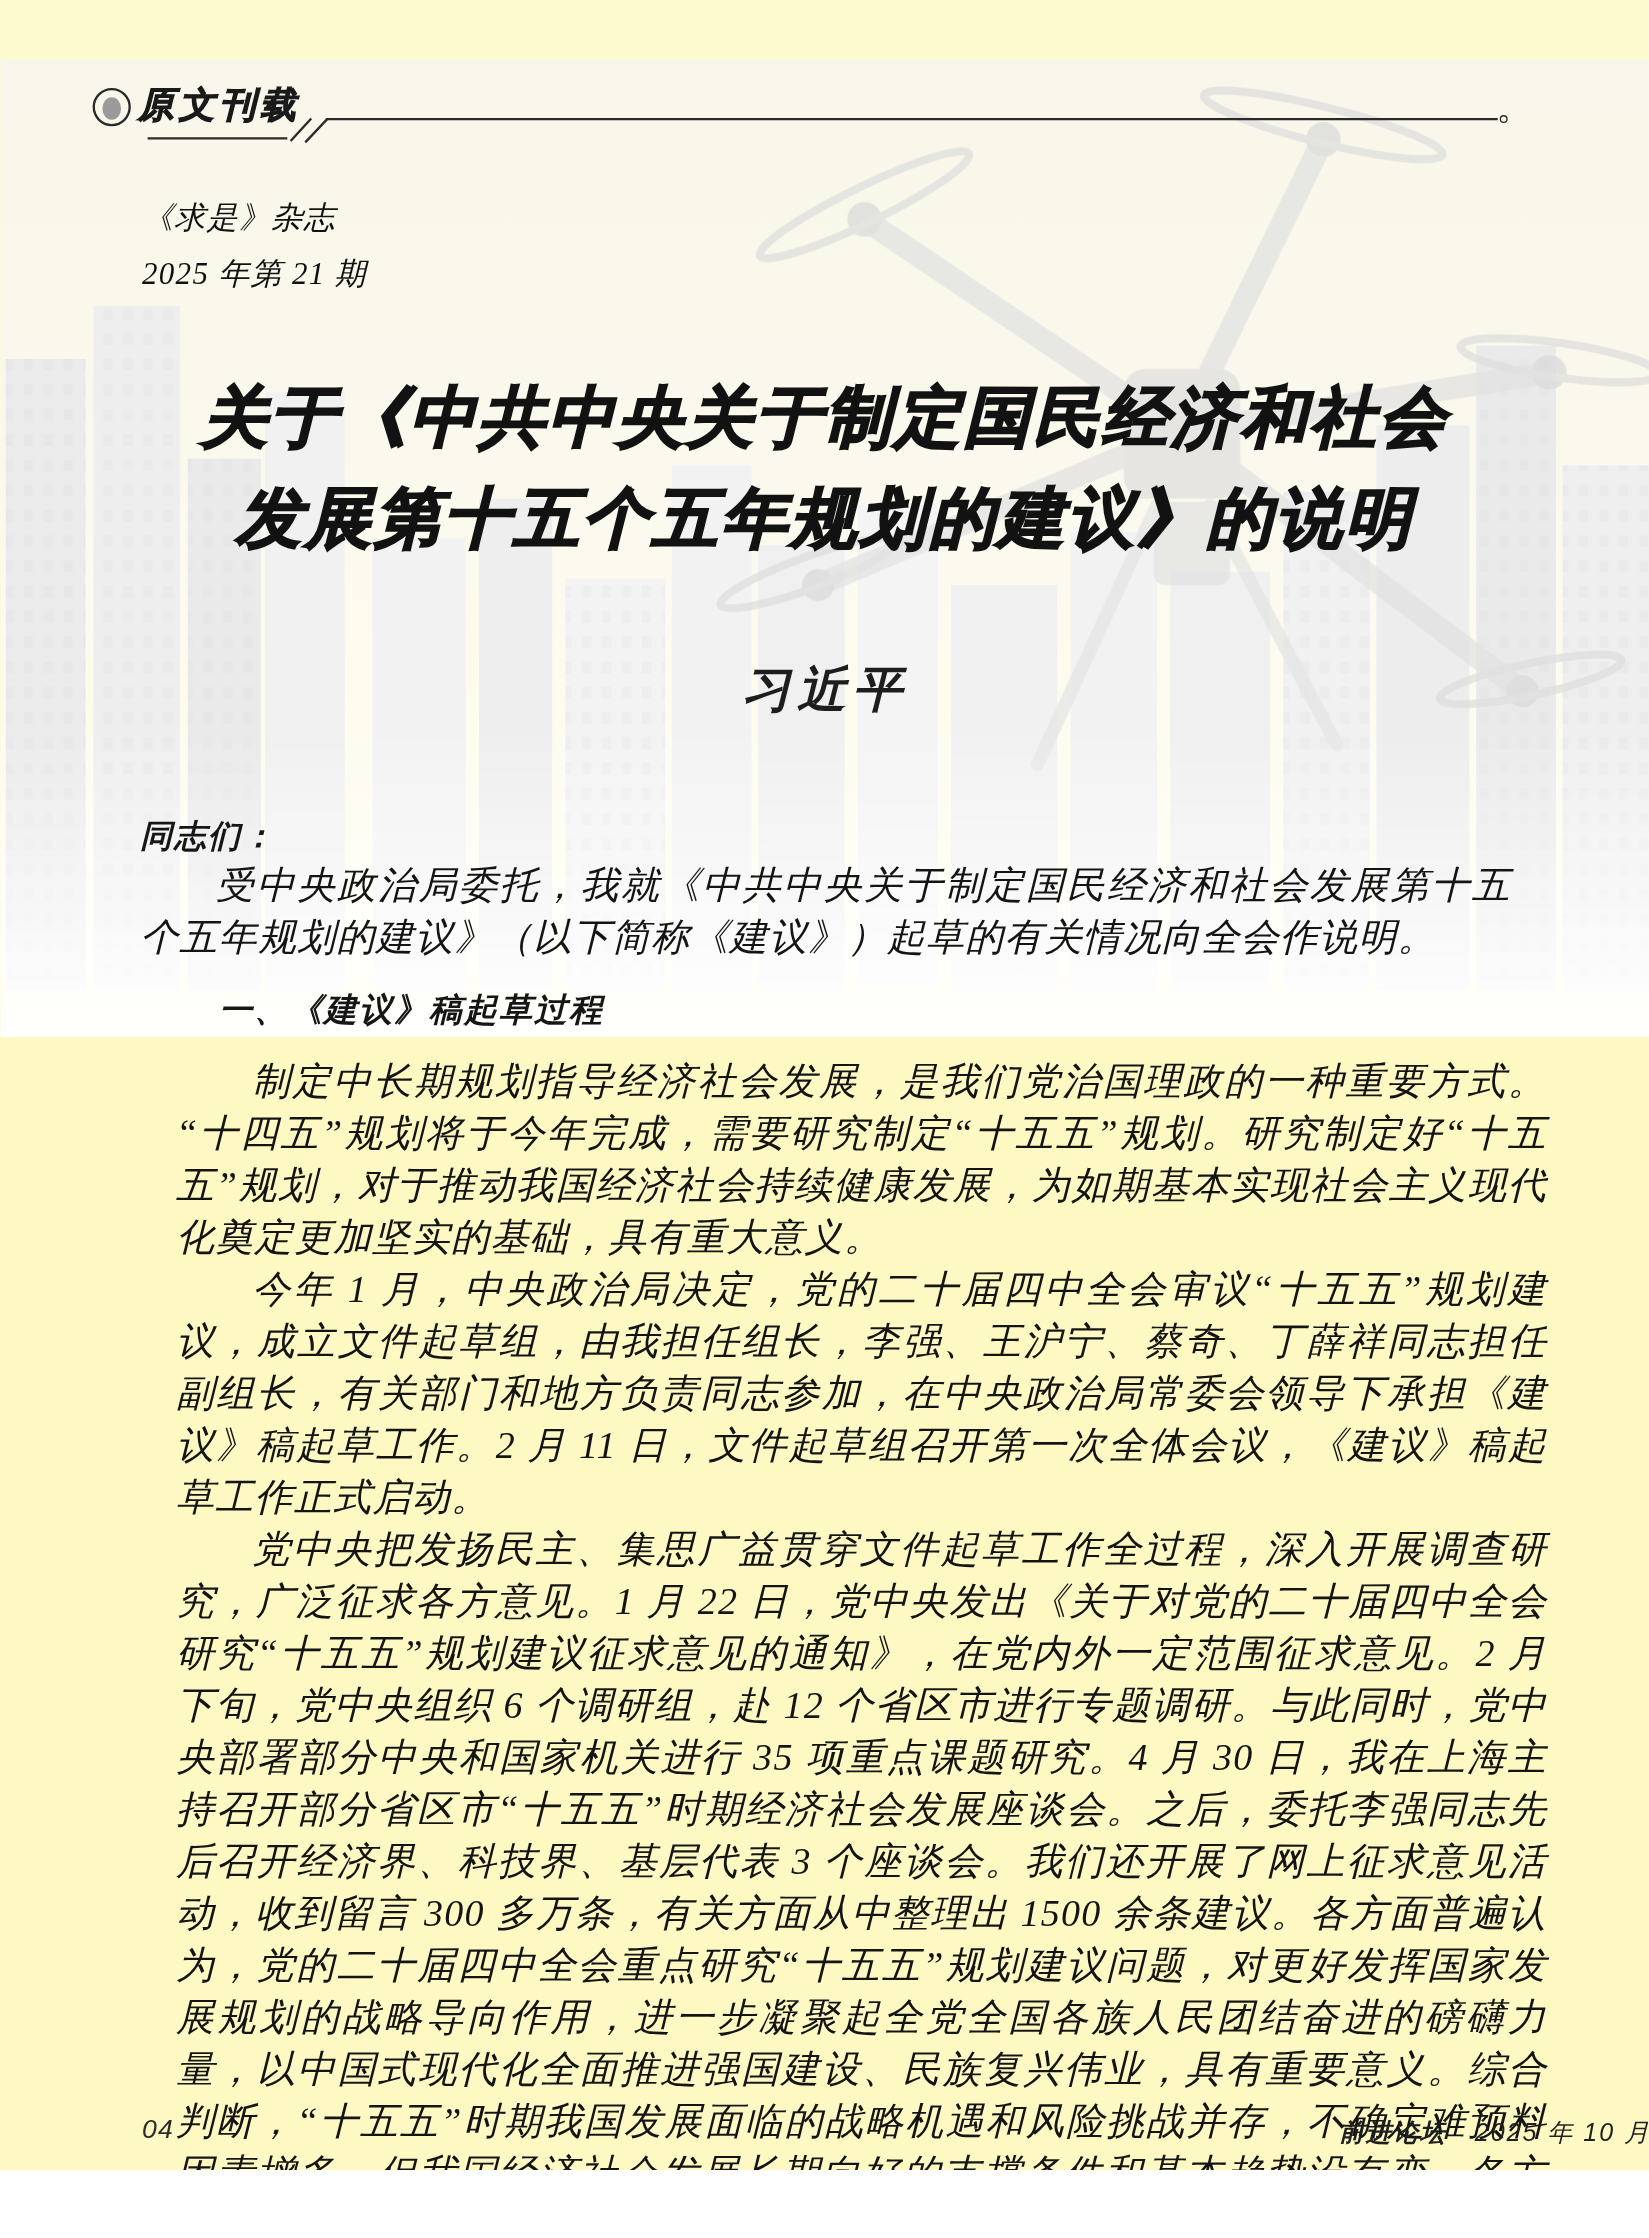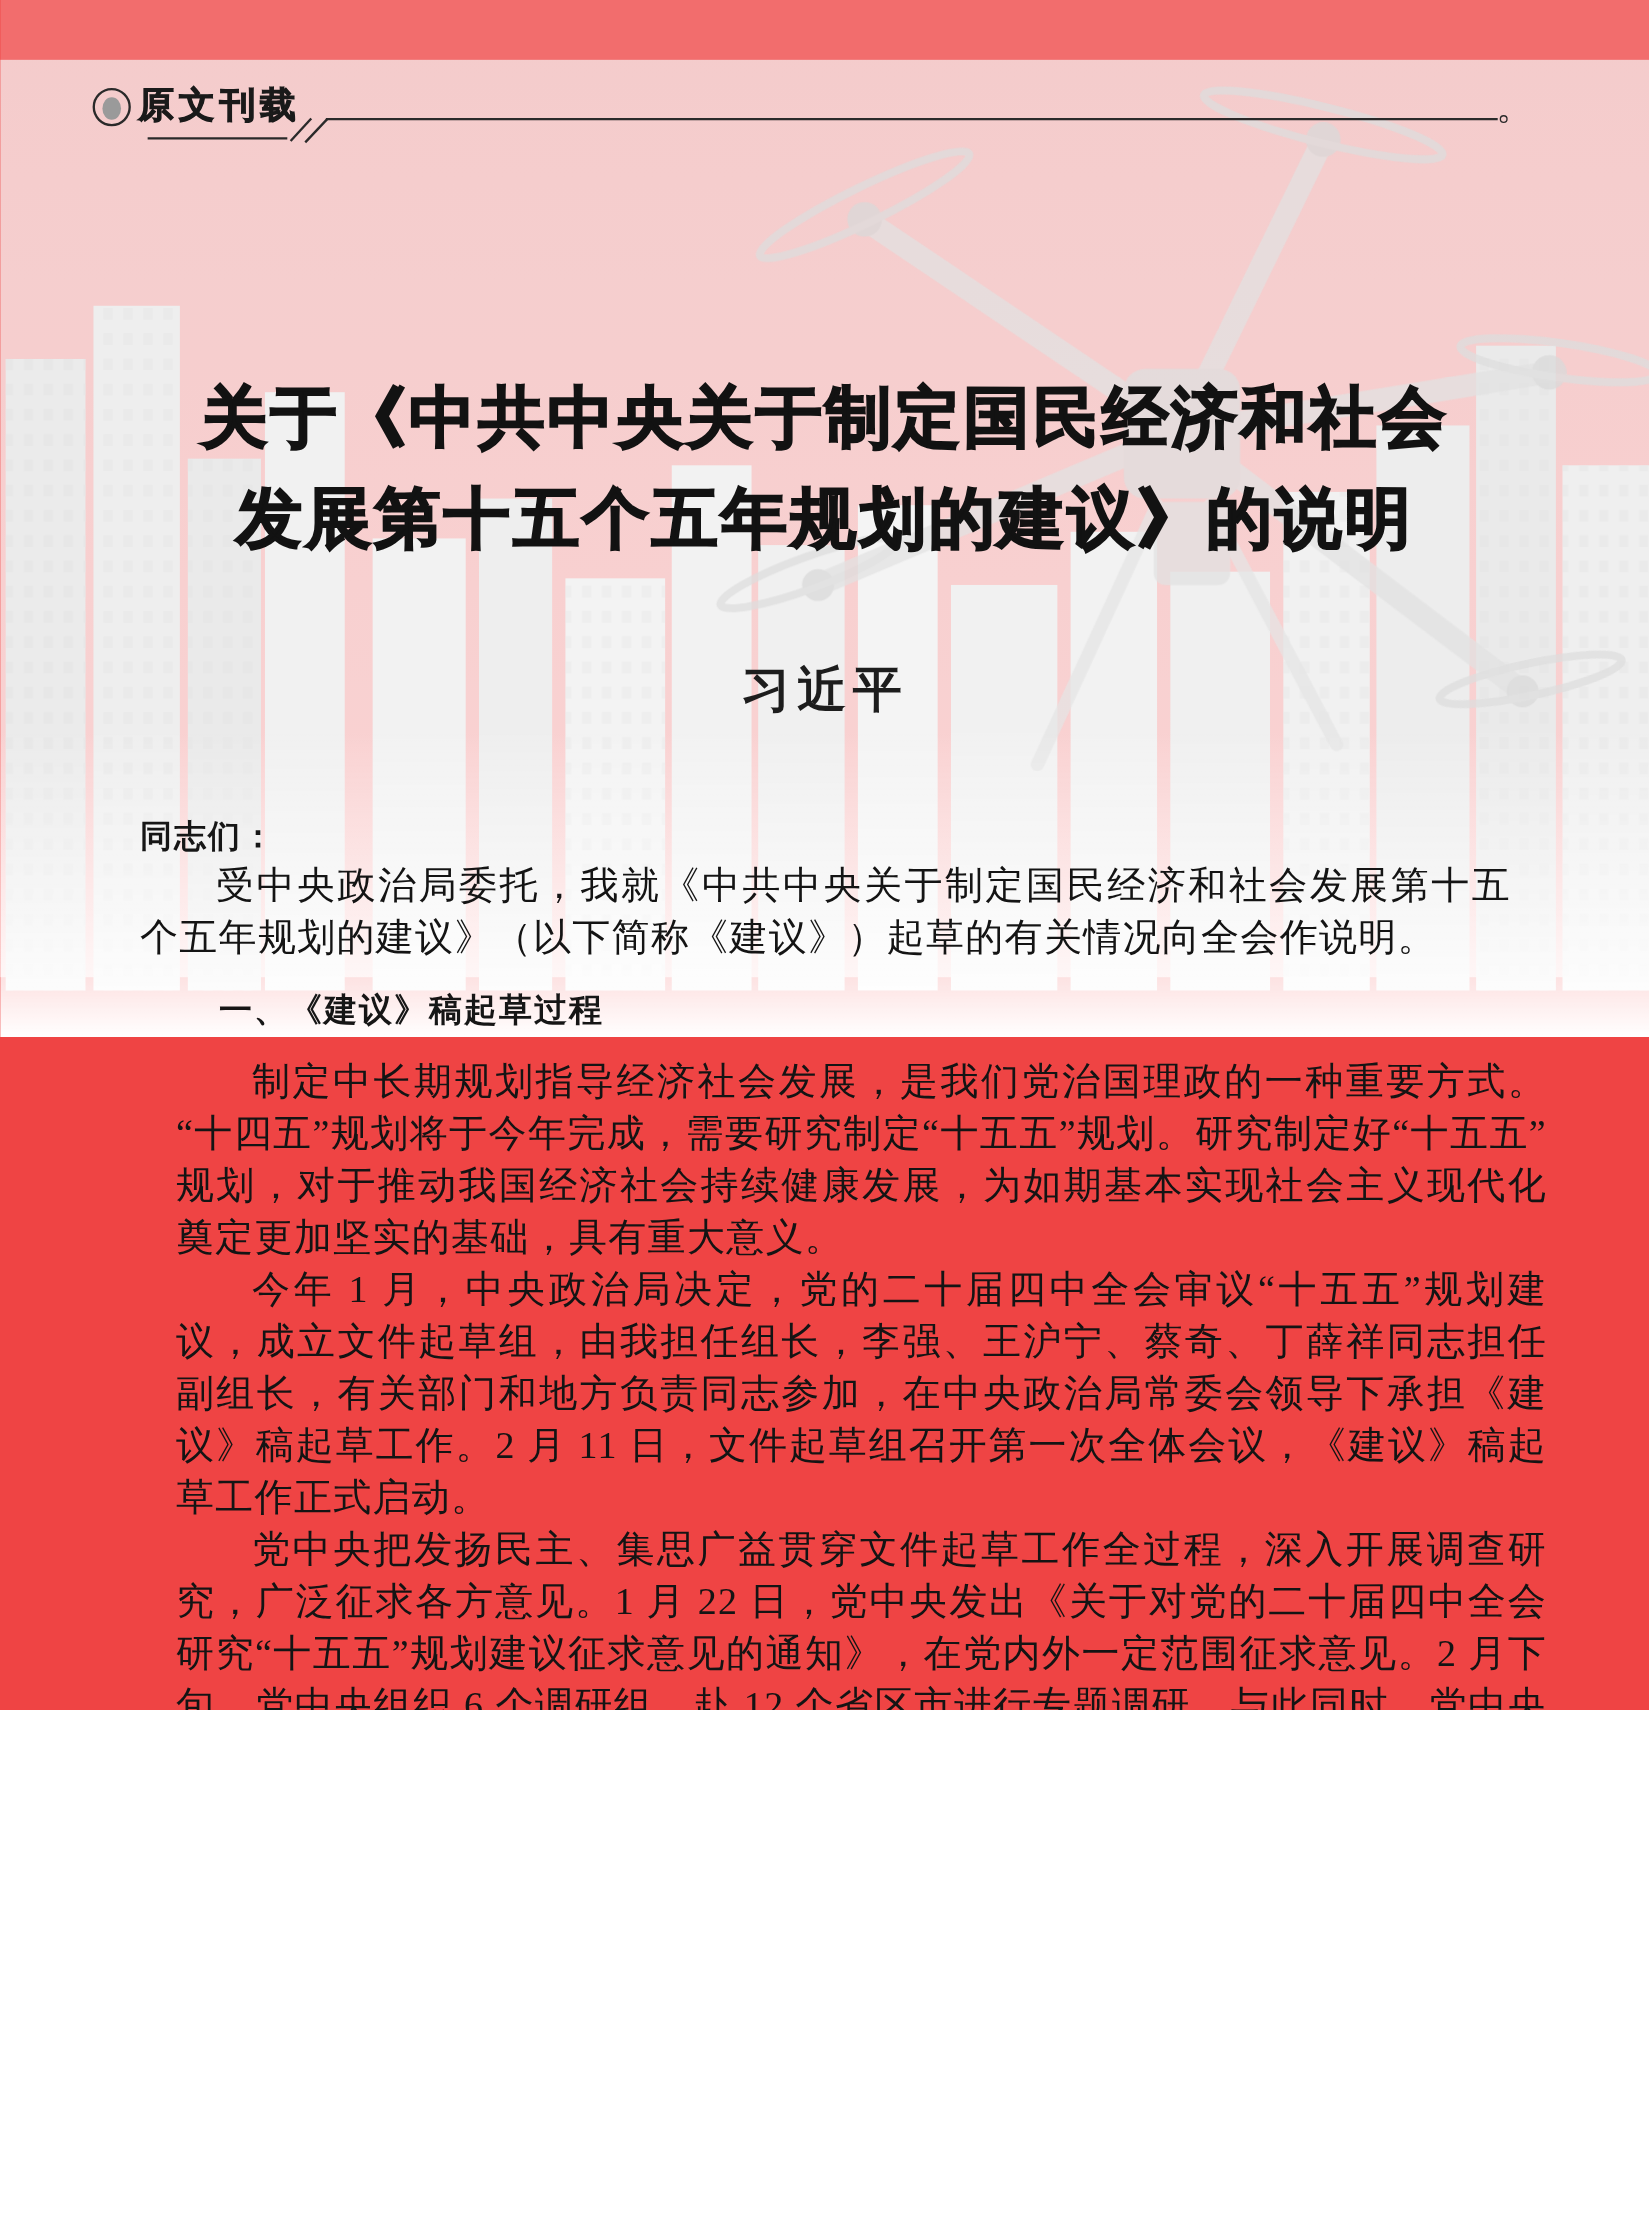--- a/index.html
+++ b/index.html
@@ -1,19 +1,20 @@
 <!DOCTYPE html>
 <html lang="zh" style="font-size:10.6px"><head>
 <meta charset="utf-8">
 <style>
   html,body{margin:0;padding:0;background:#ffffff;}
   .page{
-    position:relative;width:1650px;height:1710px;overflow:hidden;
-    background:#ef4444;color:#1a1a1a;
+    position:relative;width:1650px;height:2170px;overflow:hidden;
+    background:#fef9c3;color:#1a1a1a;
     font-family:"Liberation Serif","DejaVu Serif",serif;
+    font-style:italic;
   }
 
   
   .bg-art{position:absolute;top:0;left:0;pointer-events:none;}
 
   
   .header-deco{position:absolute;top:0;left:0;}
   .tag-label{
     position:absolute;top:81px;left:138px;
     font-size:36px;font-weight:700;letter-spacing:4.7px;color:#1a1a1a;
@@ -165,20 +166,24 @@
       <line x1="222" y1="208" x2="432" y2="208"></line>
       <line x1="437" y1="212" x2="468" y2="178"></line>
       <line x1="459" y1="214" x2="492" y2="179"></line>
       <line x1="490" y1="179" x2="2252" y2="179"></line>
       <circle cx="2261" cy="179" r="5" stroke-width="2"></circle>
     </g>
   </svg>
 
   <div class="tag-label">原文刊载</div>
 
+  <div class="source">
+    <div>《求是》杂志</div>
+    <div>2025 年第 21 期</div>
+  </div>
 
   <div class="title">
     <div>关于《中共中央关于制定国民经济和社会</div>
     <div>发展第十五个五年规划的建议》的说明</div>
   </div>
 
   <div class="author">习近平</div>
 
   <div class="salutation">同志们：</div>
 

